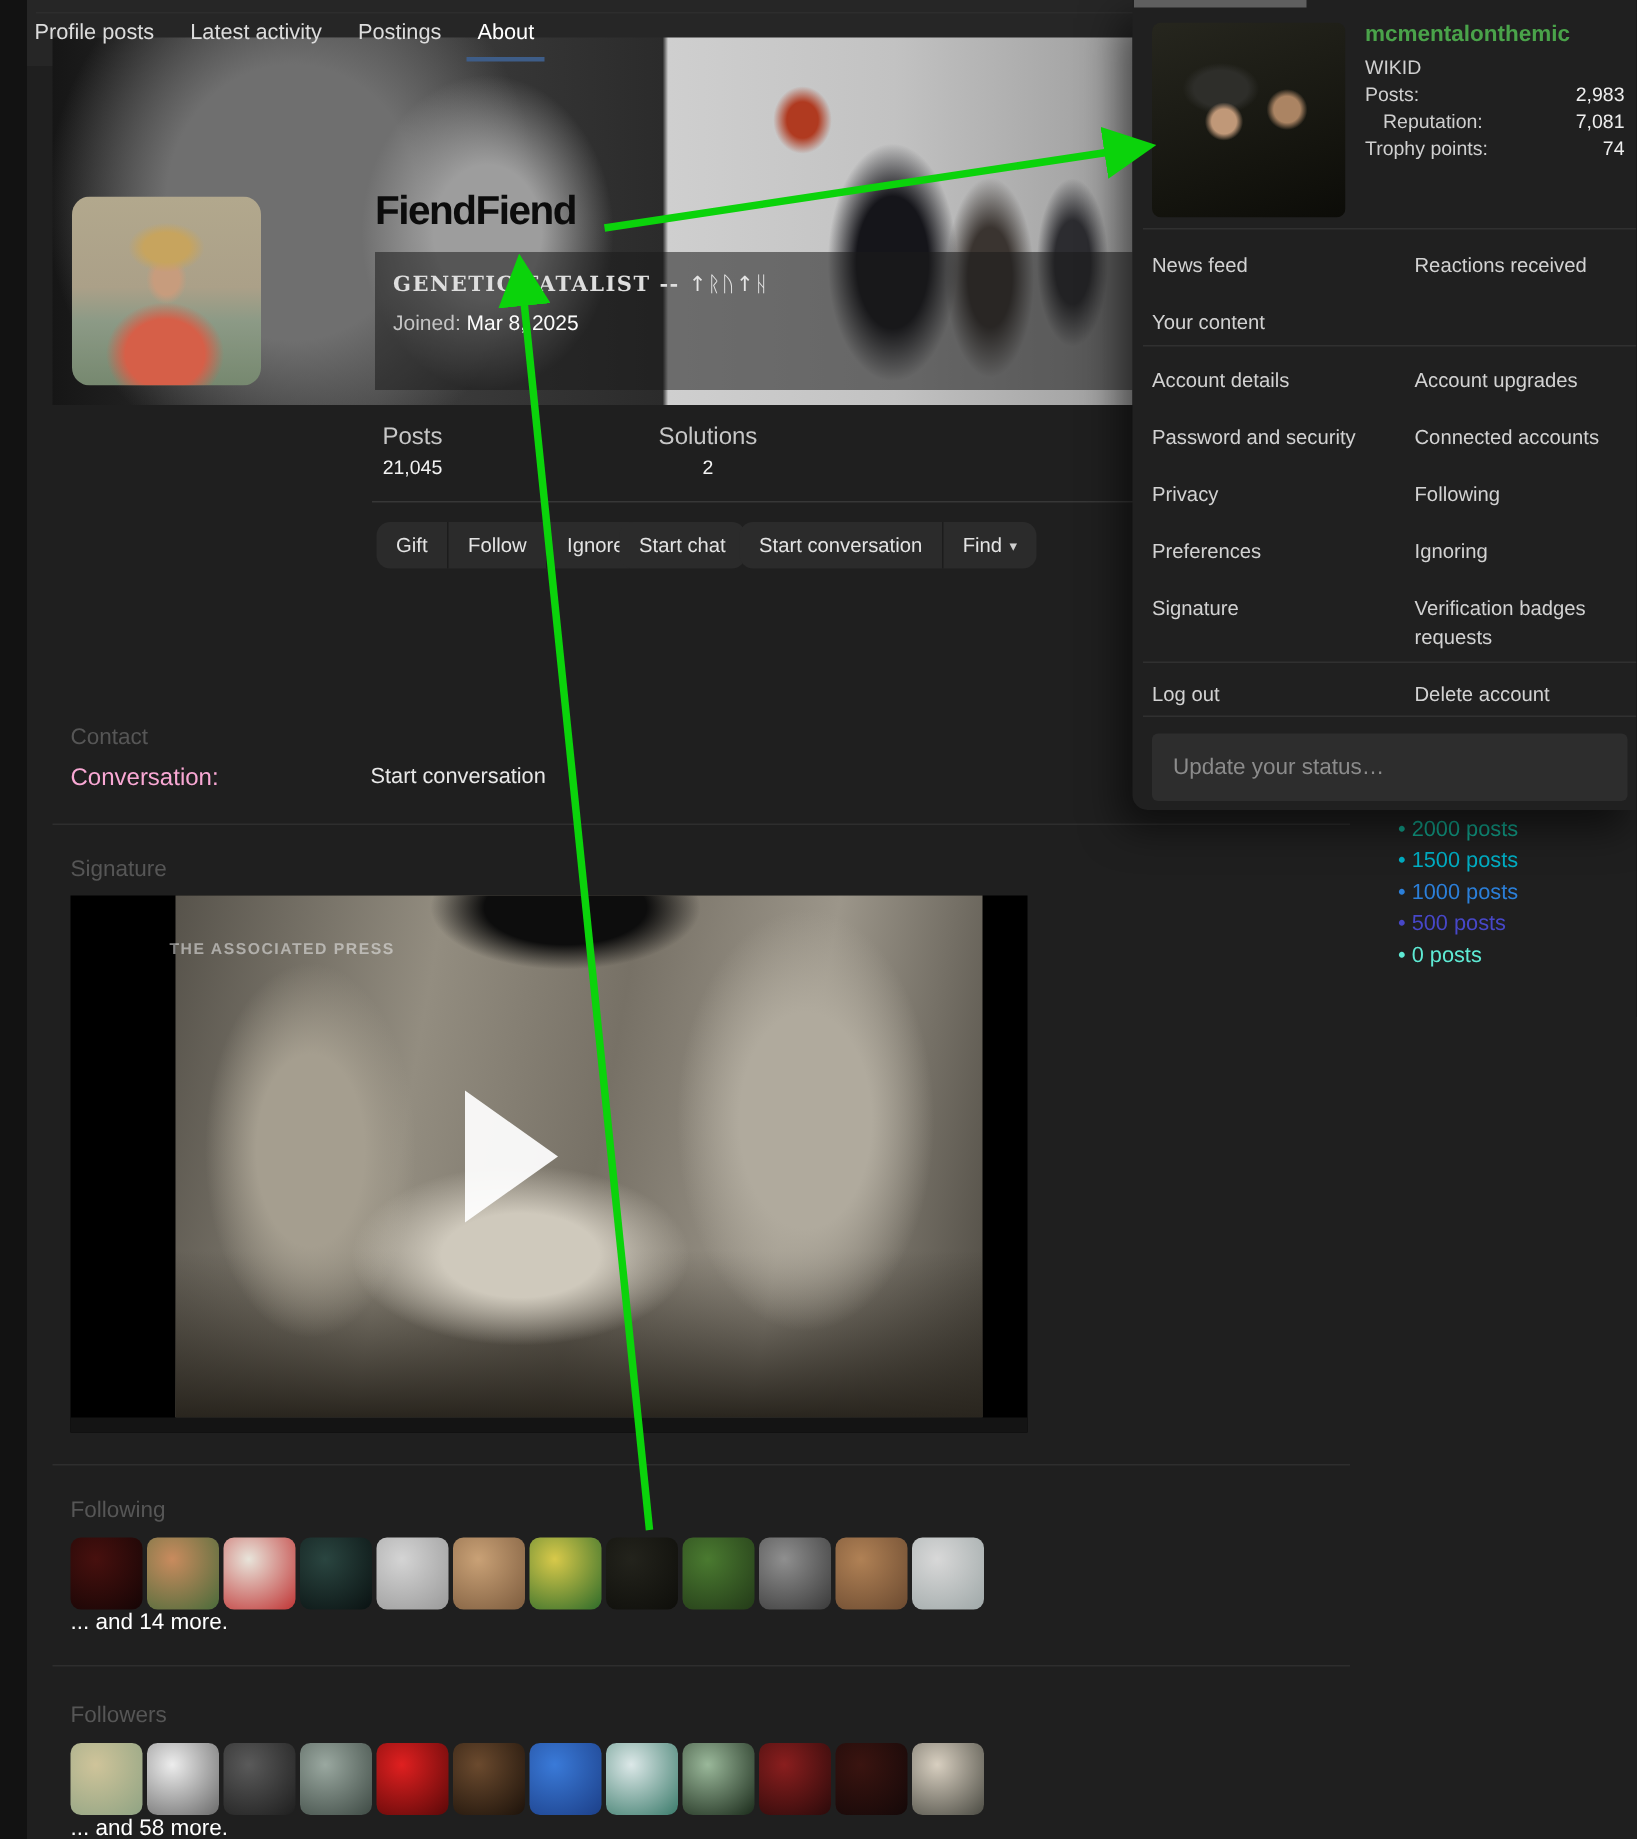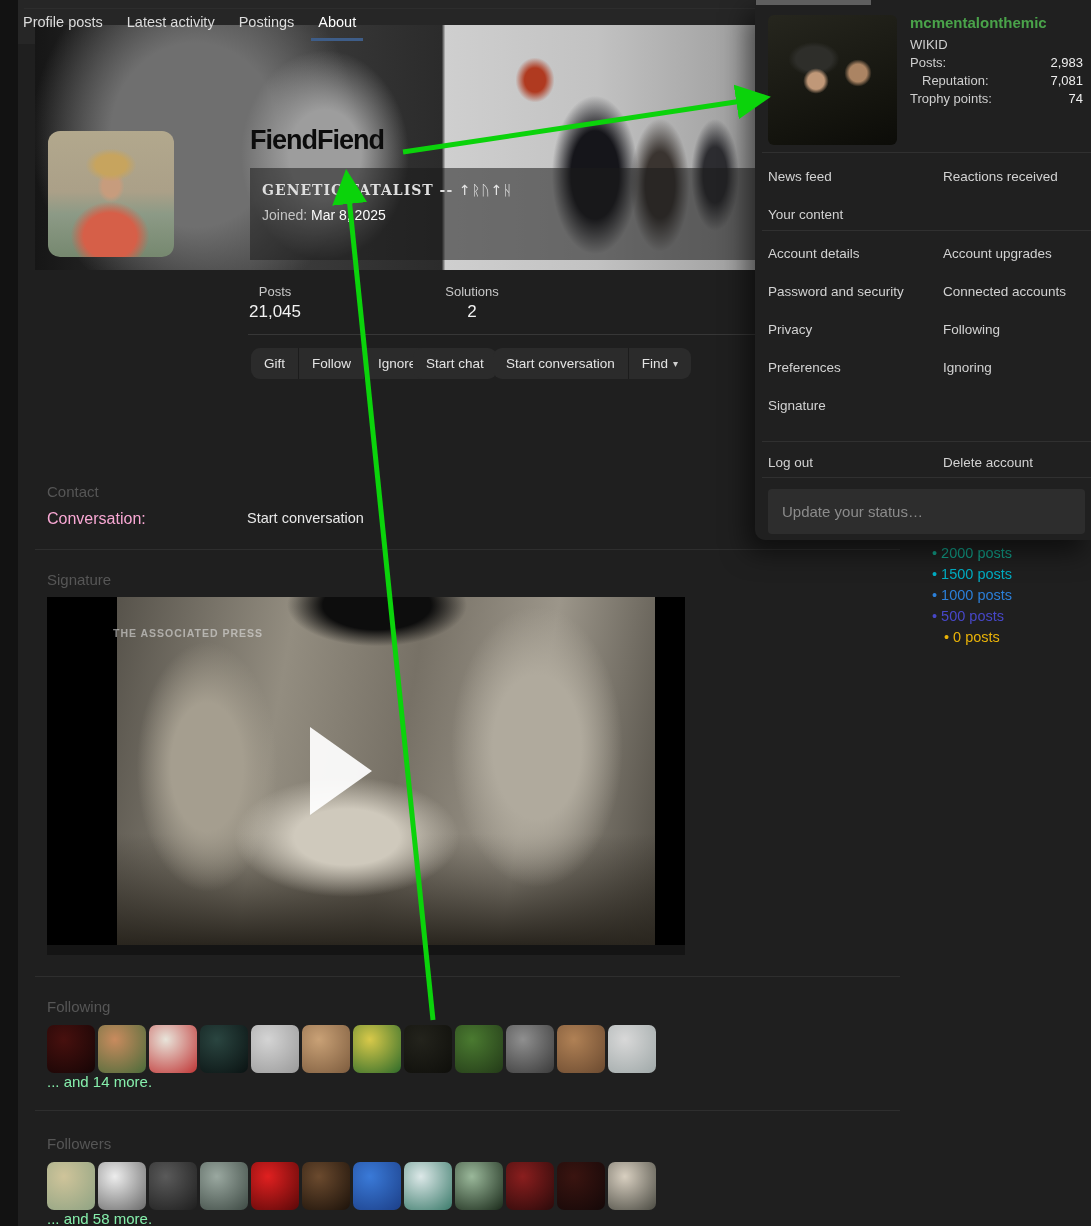--- a/index.html
+++ b/index.html
@@ -31,22 +31,22 @@
   #profile-username{left:250px;top:125px;font-size:27px;font-weight:bold;color:#0c0c0c;letter-spacing:-1px;}
   #header-overlay{left:250px;top:168px;width:505px;height:92px;background:rgba(28,28,28,0.55);
     padding:10px 12px;box-sizing:border-box;}
   .ov-line{font-size:14px;line-height:25px;color:#c4c4c4;white-space:nowrap;}
   .ov-line b{color:#fbfbfb;font-weight:normal;}
   #user-title{font-family:"DejaVu Serif",serif;font-weight:bold;font-size:14px;color:#dedede;letter-spacing:1px;}
   #user-title .runes{font-family:"DejaVu Sans",sans-serif;font-weight:normal;color:#e5e5e5;}
 
   
   .stat{top:283px;width:160px;text-align:center;}
-  .stat-label{font-size:13px;color:#c7c7c7;line-height:18px;}
-  .stat-value{font-size:17px;color:#f2f2f2;line-height:22px;}
+  .stat-label{font-size:16px;color:#c7c7c7;line-height:18px;}
+  .stat-value{font-size:13px;color:#f2f2f2;line-height:22px;}
   #stats-divider{left:248px;top:334px;width:652px;height:1px;background:#373737;}
 
   
   .btn-group{top:348px;height:31px;background:#2b2b2b;border-radius:9px;display:flex;align-items:stretch;}
   .btn-seg{display:flex;align-items:center;padding:0 13px;font-size:13.5px;color:#e3e3e3;cursor:pointer;}
   .btn-sep{width:1px;background:#1c1c1c;margin:0;}
   .caret{font-size:10px;margin-left:5px;color:#cfcfcf;}
 
   
   #tabbar{left:24px;top:394px;width:886px;height:44px;background:#262626;display:flex;align-items:center;
@@ -74,21 +74,21 @@
   }
   #video-bottombar{position:absolute;left:0;bottom:0;width:638px;height:10px;background:#141414;}
   #watermark{position:absolute;left:66px;top:30px;font-size:10.5px;color:rgba(235,235,235,0.55);
     letter-spacing:1px;font-weight:bold;}
   #play-btn{position:absolute;left:263px;top:130px;width:0;height:0;
     border-left:62px solid rgba(255,255,255,0.93);border-top:44px solid transparent;border-bottom:44px solid transparent;}
 
   
   .avrow{display:flex;gap:3px;}
   .av{width:48px;height:48px;border-radius:7px;cursor:pointer;}
-  .more{font-size:15px;color:#86efac;}
+  .more{font-size:15px;color:#ffffff;}
 
   
   #milestones{left:932px;top:543px;}
   .milestone{font-size:14.5px;line-height:21px;cursor:pointer;white-space:nowrap;}
 
   
   #dropdown{left:755px;top:0;width:336px;height:540px;background:#202020;
     border-radius:0 0 0 10px;box-shadow:-8px 12px 26px rgba(0,0,0,0.55);z-index:10;}
   #dd-scroll{position:absolute;left:1px;top:0;width:115px;height:5px;background:#5f5f5f;}
   #dd-avatar{position:absolute;left:13px;top:15px;width:129px;height:130px;border-radius:6px;
@@ -218,21 +218,21 @@
       <div class="av" style="background: radial-gradient(circle at 35% 30%, rgb(58, 20, 16), rgb(20, 8, 8));"></div>
       <div class="av" style="background: radial-gradient(circle at 35% 30%, rgb(216, 207, 192), rgb(74, 74, 66));"></div>
     </div>
   <div class="more abs" style="left:47px;top:1210px;">... and 58 more.</div>
 
   <div id="milestones" class="abs">
       <div class="milestone" style="color: rgb(17, 160, 137);">• 2000 posts</div>
       <div class="milestone" style="color: rgb(0, 174, 196);">• 1500 posts</div>
       <div class="milestone" style="color: rgb(43, 127, 217);">• 1000 posts</div>
       <div class="milestone" style="color: rgb(71, 71, 200);">• 500 posts</div>
-      <div class="milestone" style="color: #eab308; margin-left: 12px;">• 0 posts</div>
+      <div class="milestone" style="color: #5eead4;">• 0 posts</div>
     </div>
 </div>
 
 <div id="dropdown" class="abs">
   <div id="dd-scroll"></div>
   <div id="dd-avatar"></div>
   <div id="dd-username">mcmentalonthemic</div>
   <div id="dd-usertitle">WIKID</div>
 
   <div class="dd-statrow" style="top:55px;">
@@ -258,20 +258,21 @@
 
   <div class="mitem mcol-l" style="top:244px;">Account details</div>
   <div class="mitem mcol-r" style="top:244px;">Account upgrades</div>
   <div class="mitem mcol-l" style="top:282px;">Password and security</div>
   <div class="mitem mcol-r" style="top:282px;">Connected accounts</div>
   <div class="mitem mcol-l" style="top:320px;">Privacy</div>
   <div class="mitem mcol-r" style="top:320px;">Following</div>
   <div class="mitem mcol-l" style="top:358px;">Preferences</div>
   <div class="mitem mcol-r" style="top:358px;">Ignoring</div>
   <div class="mitem mcol-l" style="top:396px;">Signature</div>
+  <div class="mitem mcol-r" style="top:396px;">Verification badges requests</div>
 
   <div class="dd-div" style="top:441px;"></div>
 
   <div class="mitem mcol-l" style="top:453px;">Log out</div>
   <div class="mitem mcol-r" style="top:453px;">Delete account</div>
 
   <div class="dd-div" style="top:477px;"></div>
 
   <input id="status-input" type="text" placeholder="Update your status…" style="">
 </div>

